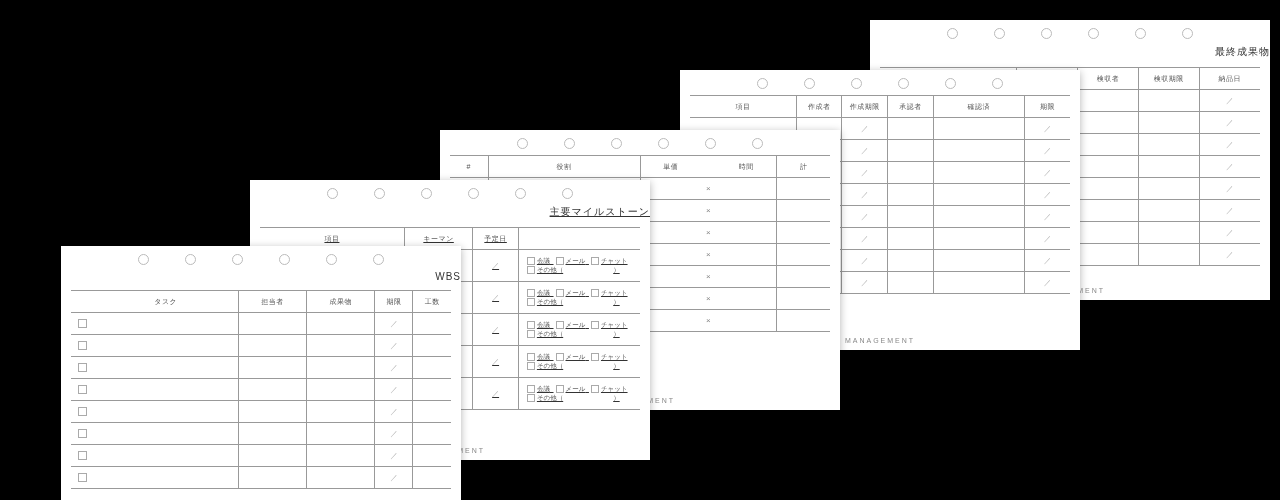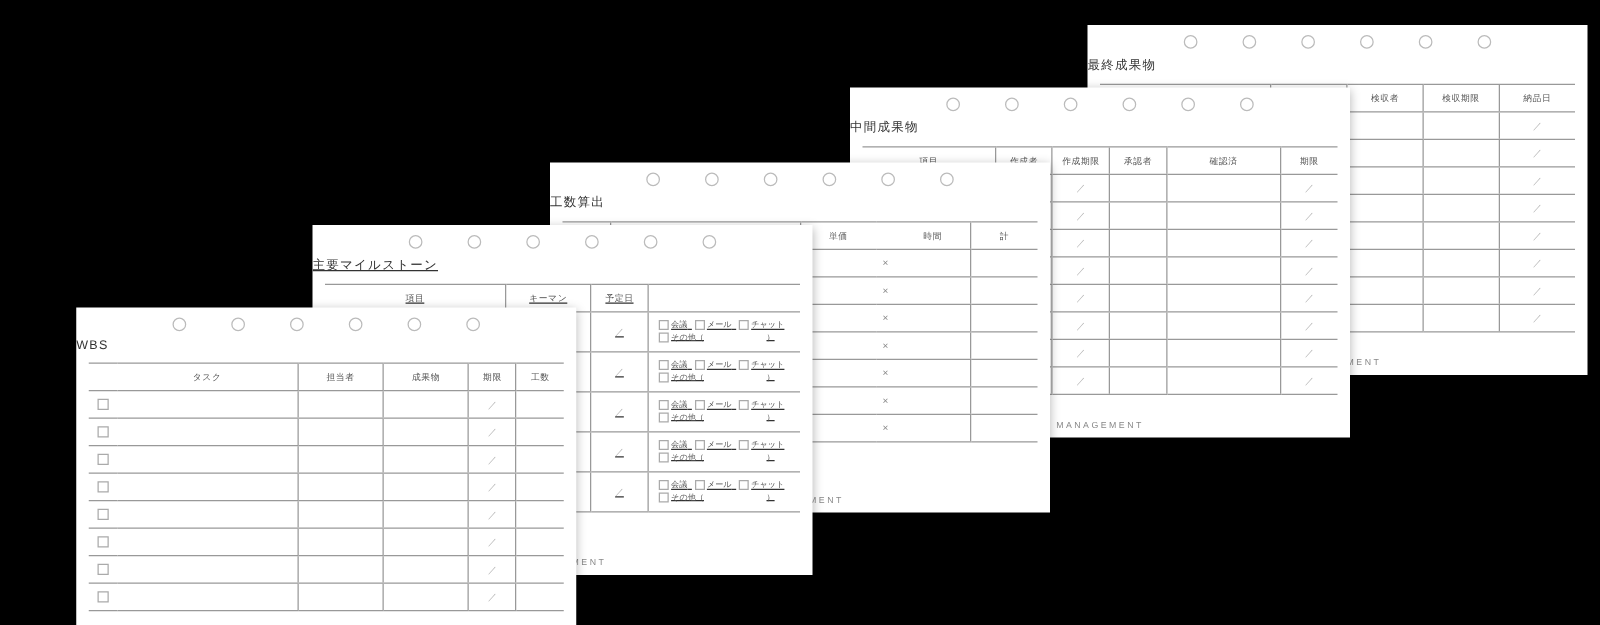--- a/index.html
+++ b/index.html
@@ -27,21 +27,21 @@
     margin-bottom: 6px;
   }
   .hole {
     width: 9px;
     height: 9px;
     border-radius: 50%;
     border: 1px solid #bbb;
     background: #fff;
   }
   .card-title {
-    text-align: left;
+    text-align: right;
     font-size: 10px;
     letter-spacing: 1px;
     margin: 4px 0 8px 0;
     font-weight: 400;
   }
   table {
     border-collapse: collapse;
     width: calc(100% - 20px);
     margin: 0 10px;
     font-size: 7px;
@@ -189,21 +189,20 @@
 
 <div id="card4" class="card" style="left:680px; top:70px; width:400px; height:280px;">
   <div class="holes">
     <span class="hole"></span>
       <span class="hole"></span>
       <span class="hole"></span>
       <span class="hole"></span>
       <span class="hole"></span>
       <span class="hole"></span>
   </div>
-  <div class="card-title">中間成果物</div>
   <table>
     <tbody>
         <tr>
       <th style="width:28%;">項目</th>
       <th class="sep" style="width:12%;">作成者</th>
       <th class="sep" style="width:12%;">作成期限</th>
       <th class="sep" style="width:12%;">承認者</th>
       <th class="sep" style="width:24%;">確認済</th>
       <th class="sep" style="width:12%;">期限</th>
     </tr>
@@ -280,21 +279,20 @@
 
 <div id="card3" class="card" style="left:440px; top:130px; width:400px; height:280px;">
   <div class="holes">
     <span class="hole"></span>
       <span class="hole"></span>
       <span class="hole"></span>
       <span class="hole"></span>
       <span class="hole"></span>
       <span class="hole"></span>
   </div>
-  <div class="card-title">工数算出</div>
   <table>
     <tbody>
         <tr>
       <th style="width:10%;">#</th>
       <th class="sep" style="width:40%;">役割</th>
       <th class="sep" style="width:16%;">単価</th>
       <th style="width:4%;"></th>
       <th style="width:16%;">時間</th>
       <th class="sep" style="width:14%;">計</th>
     </tr>

